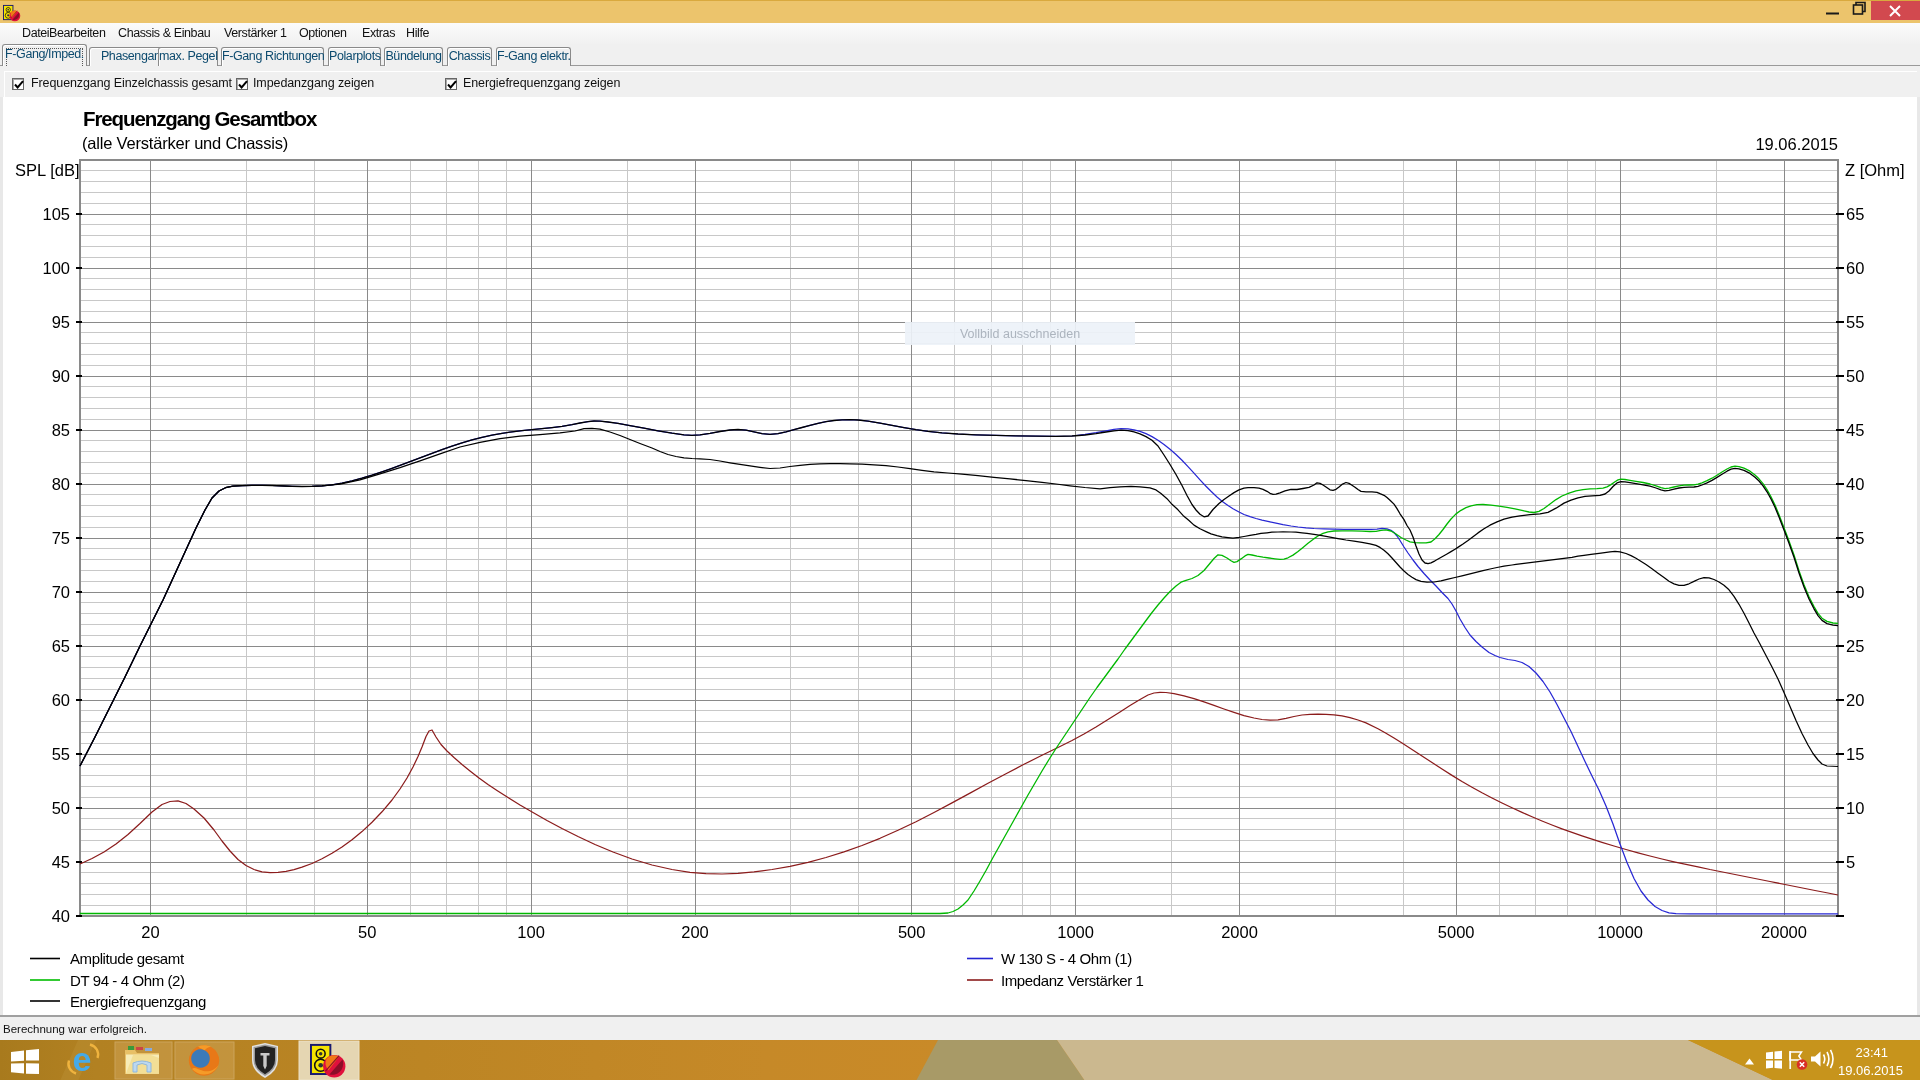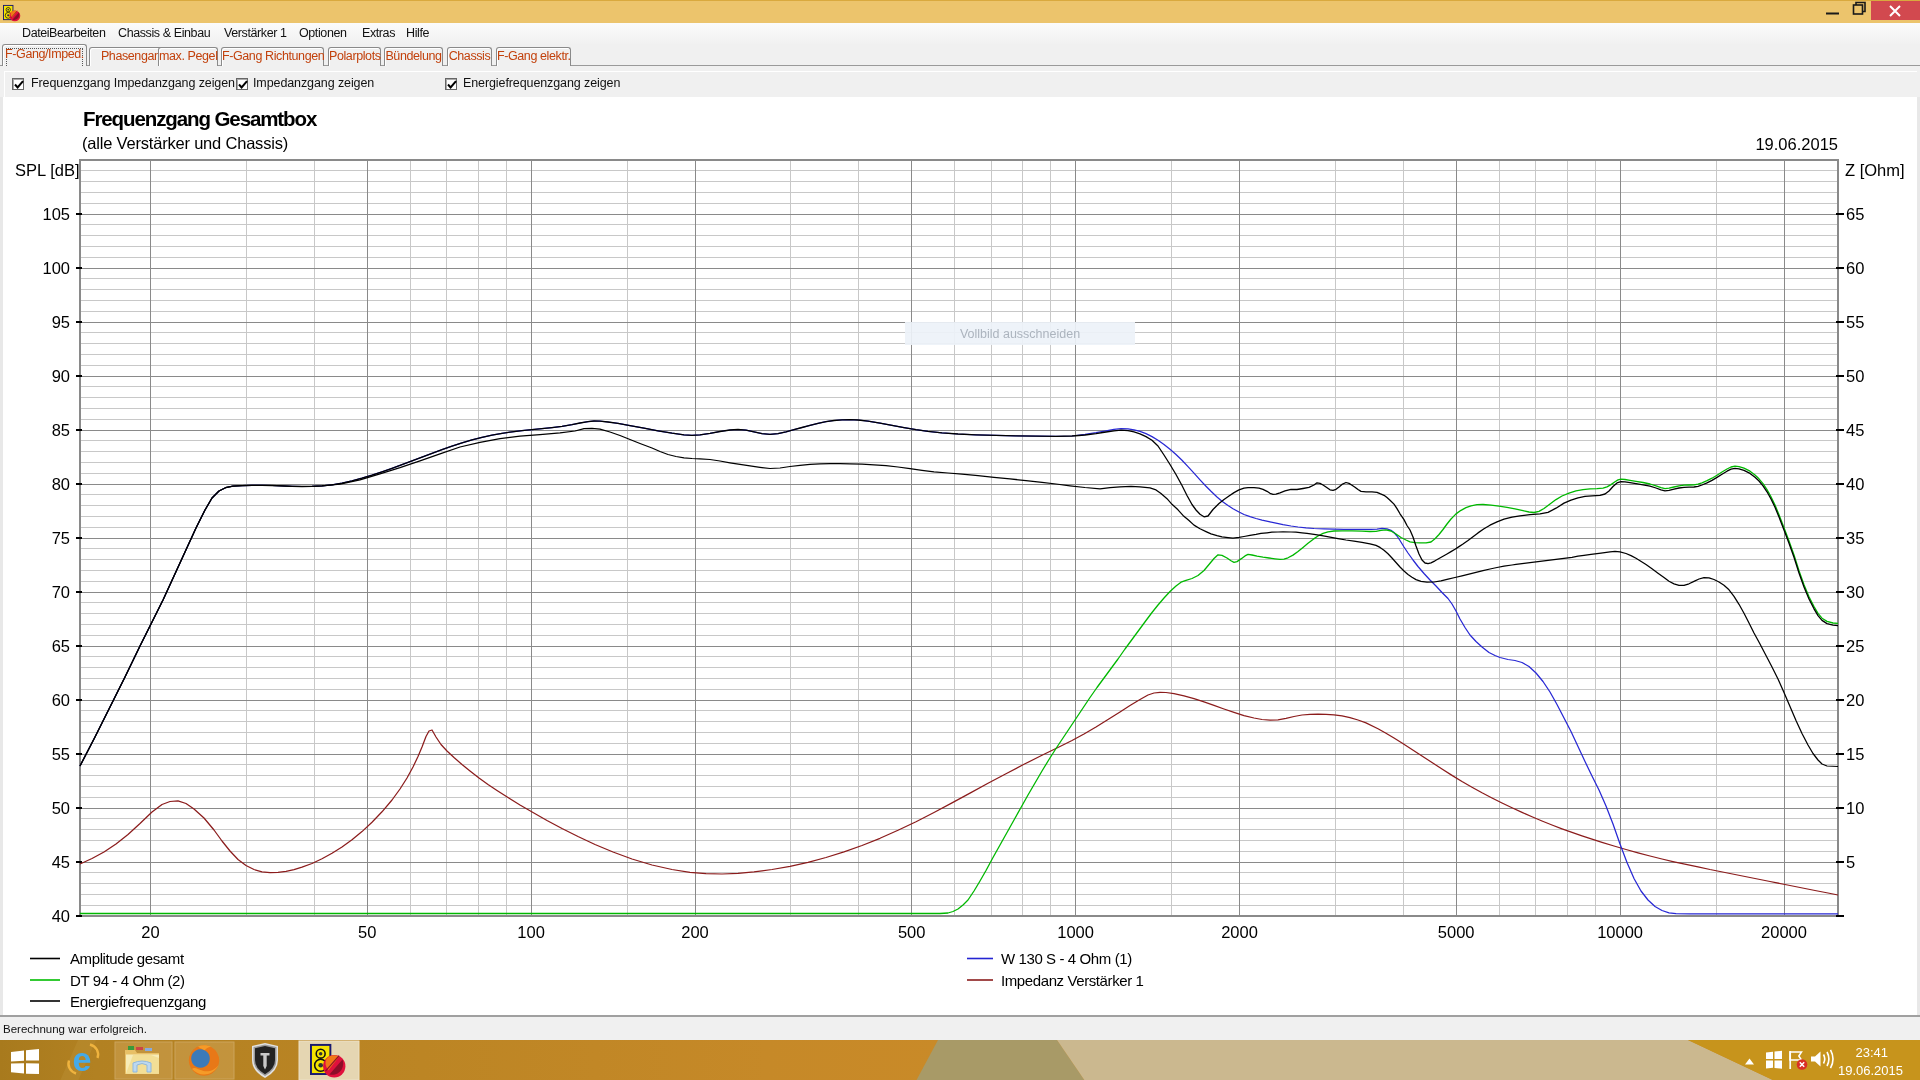--- a/index.html
+++ b/index.html
@@ -32,21 +32,21 @@
 </div>
 <div class="abs" style="left:0;top:23px;width:1920px;height:21px;background:linear-gradient(#fbfbfb,#f1f1f1);font-size:12.5px;letter-spacing:-0.4px;white-space:nowrap;color:#111;">
     <span style="position:absolute;left:22px;top:0;line-height:21px;">Datei</span>
     <span style="position:absolute;left:49px;top:0;line-height:21px;">Bearbeiten</span>
     <span style="position:absolute;left:118px;top:0;line-height:21px;">Chassis &amp; Einbau</span>
     <span style="position:absolute;left:224px;top:0;line-height:21px;text-align:center;">Verstärker 1</span>
     <span style="position:absolute;left:299px;top:0;line-height:21px;">Optionen</span>
     <span style="position:absolute;left:362px;top:0;line-height:21px;">Extras</span>
     <span style="position:absolute;left:406px;top:0;line-height:21px;">Hilfe</span>
   </div>
-<div class="abs" style="left:0;top:44px;width:1920px;height:22px;background:#f0f0f0;font-size:12.5px;letter-spacing:-0.4px;white-space:nowrap;color:#c2410c;">
+<div class="abs" style="left:0;top:44px;width:1920px;height:22px;background:#f0f0f0;font-size:12.5px;letter-spacing:-0.4px;white-space:nowrap;color:#0c4a6e;">
 <div class="abs" style="left:0;top:21px;width:1920px;height:1px;background:#9a9a9a;"></div>
 <div style="position:absolute;left:2px;top:0px;width:85px;height:22px;background:#f0f0f0;border:1px solid #8a8a8a;border-bottom:none;border-radius:3px 3px 0 0;box-shadow:inset 1px 1px 0 #fff;z-index:3;">
       <div style="position:absolute;left:3px;top:3px;right:3px;bottom:0px;border:1px dotted #555;border-bottom:none;"></div>
       <div style="position:absolute;left:0;right:0;top:2px;text-align:center;">F-Gang/Imped.</div>
     </div>
     <div style="position:absolute;left:89px;top:3px;width:90px;height:19px;background:#f0f0f0;border:1px solid #8a8a8a;border-bottom:none;border-radius:3px 3px 0 0;box-shadow:inset 1px 1px 0 #fff;">
       <div style="position:absolute;left:0;right:0;top:1px;text-align:center;">Phasengang</div>
     </div>
     <div style="position:absolute;left:158px;top:3px;width:60px;height:19px;background:#f0f0f0;border:1px solid #8a8a8a;border-bottom:none;border-radius:3px 3px 0 0;box-shadow:inset 1px 1px 0 #fff;">
       <div style="position:absolute;left:0;right:0;top:1px;text-align:left;">max. Pegel</div>
@@ -65,21 +65,21 @@
     </div>
     <div style="position:absolute;left:496px;top:3px;width:75px;height:19px;background:#f0f0f0;border:1px solid #8a8a8a;border-bottom:none;border-radius:3px 3px 0 0;box-shadow:inset 1px 1px 0 #fff;">
       <div style="position:absolute;left:0;right:0;top:1px;text-align:center;">F-Gang elektr.</div>
     </div>
 </div>
 <div class="abs" style="left:0;top:66px;width:1920px;height:31px;background:#f0f0f0;font-size:12.5px;letter-spacing:-0.1px;white-space:nowrap;color:#111;">
 <div class="abs" style="left:4px;top:5px;right:3px;height:26px;border-top:1px solid #fff;border-left:1px solid #fff;"></div>
 <div style="position:absolute;left:12px;top:12px;width:12px;height:12px;background:#fff;border:1px solid #666;box-shadow:inset 1px 1px 0 #aaa;"><svg width="12" height="12" viewBox="0 0 12 12">
         <path d="M2 5.5 L4.6 8.4 L10 2.2" stroke="#000" stroke-width="2" fill="none"></path>
       </svg></div>
-    <span style="position:absolute;left:31px;top:10px;">Frequenzgang Impedanzgang zeigen</span>
+    <span style="position:absolute;left:31px;top:10px;">Frequenzgang Einzelchassis gesamt</span>
 <div style="position:absolute;left:236px;top:12px;width:12px;height:12px;background:#fff;border:1px solid #666;box-shadow:inset 1px 1px 0 #aaa;"><svg width="12" height="12" viewBox="0 0 12 12">
         <path d="M2 5.5 L4.6 8.4 L10 2.2" stroke="#000" stroke-width="2" fill="none"></path>
       </svg></div>
     <span style="position:absolute;left:253px;top:10px;">Impedanzgang zeigen</span>
 <div style="position:absolute;left:445px;top:12px;width:12px;height:12px;background:#fff;border:1px solid #666;box-shadow:inset 1px 1px 0 #aaa;"><svg width="12" height="12" viewBox="0 0 12 12">
         <path d="M2 5.5 L4.6 8.4 L10 2.2" stroke="#000" stroke-width="2" fill="none"></path>
       </svg></div>
     <span style="position:absolute;left:463px;top:10px;">Energiefrequenzgang zeigen</span>
 </div>
 <div class="abs" style="left:0;top:97px;width:1920px;height:918px;background:#fff;border-left:3px solid #e8e8e8;border-right:3px solid #e8e8e8;">

